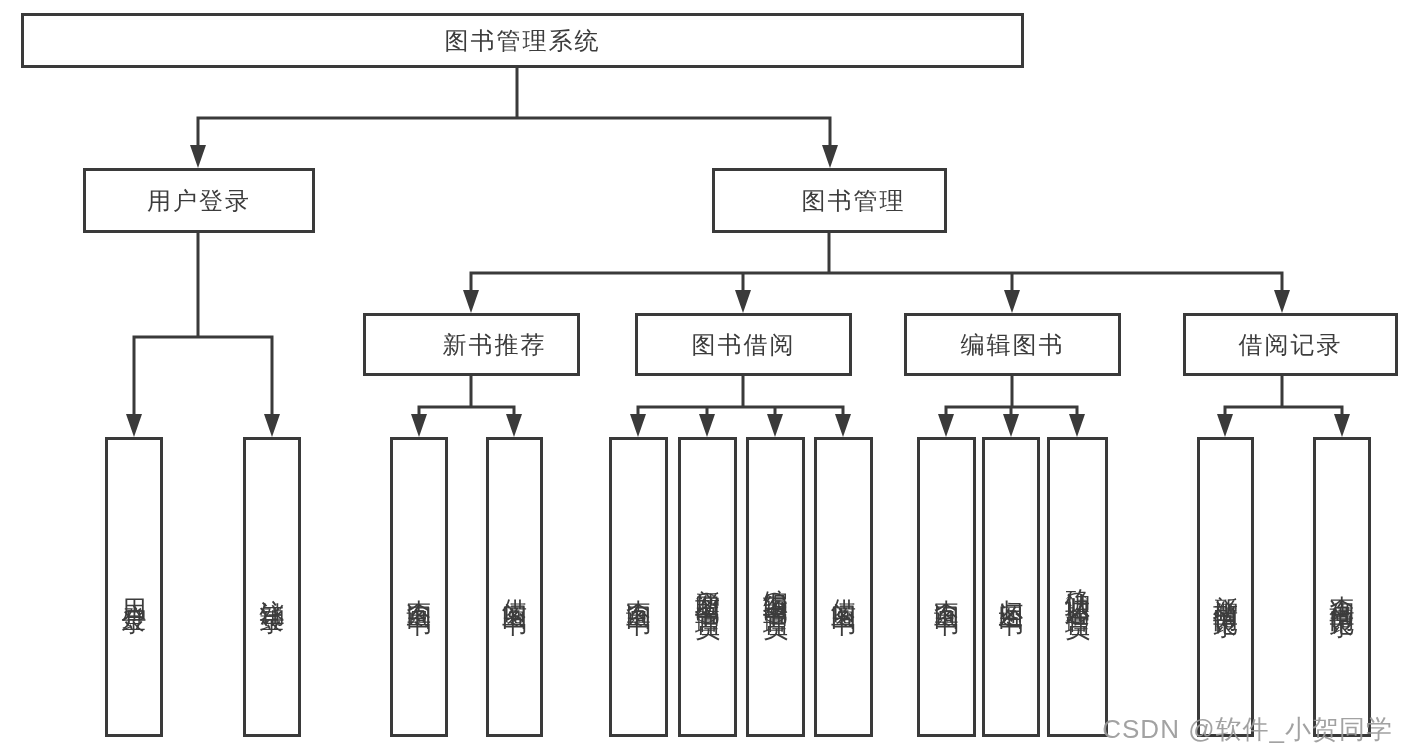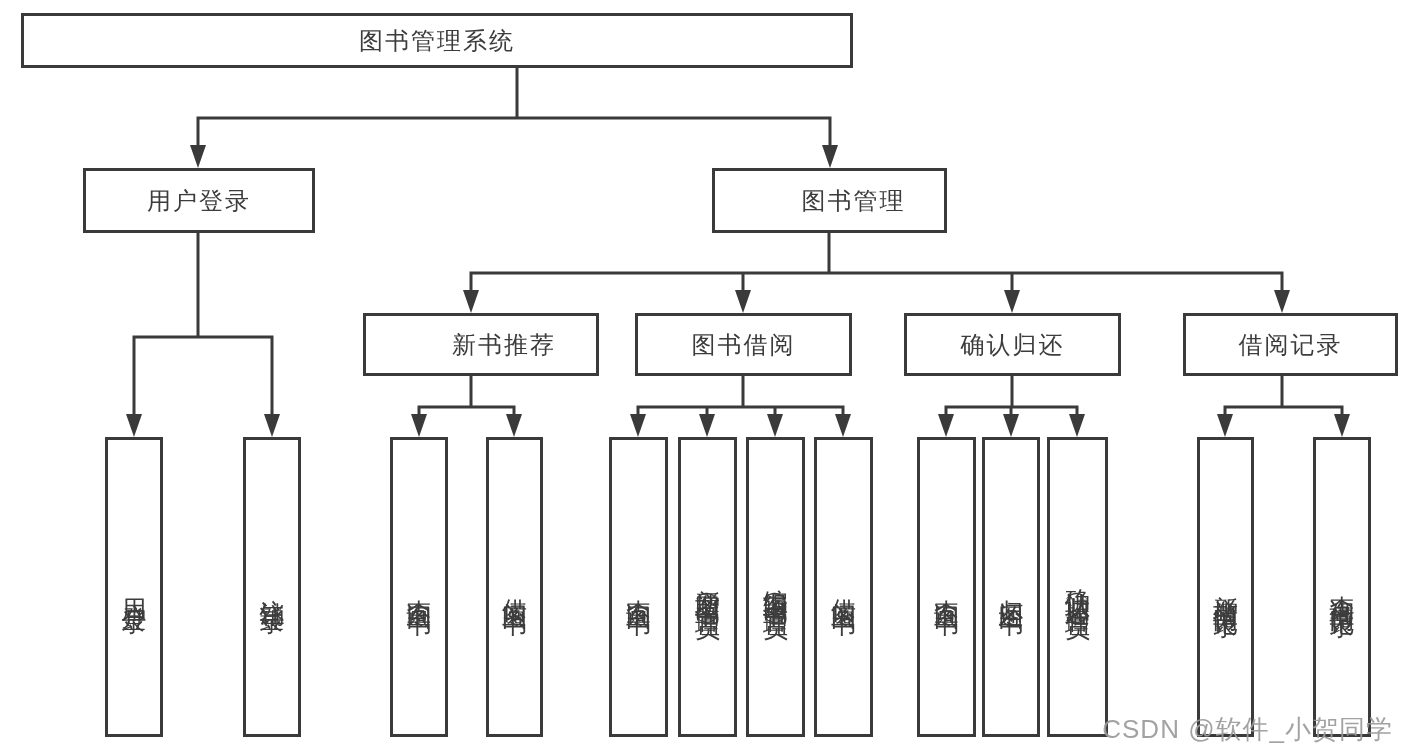--- a/index.html
+++ b/index.html
@@ -30,26 +30,26 @@
   .hbox{font-size:24px;letter-spacing:2px;}
   .vbox{font-size:25px;}
   .vbox .vtext{
     writing-mode:vertical-rl;
     text-orientation:mixed;
     letter-spacing:4px;
     line-height:1;
     white-space:nowrap;
   }
   
-  .n-root{left:21px;top:13px;width:832px;height:55px;}
+  .n-root{left:21px;top:13px;width:1003px;height:55px;}
   
   .n-userlogin{left:83px;top:168px;width:232px;height:65px;}
   .n-bookmgmt{left:712px;top:168px;width:235px;height:65px;padding-left:48px;}
   
-  .n-newbook{left:363px;top:313px;width:236px;height:63px;padding-left:46px;}
+  .n-newbook{left:363px;top:313px;width:217px;height:63px;padding-left:46px;}
   .n-borrow {left:635px;top:313px;width:217px;height:63px;justify-content:center;}
   .n-current{left:904px;top:313px;width:217px;height:63px;}
   .n-records{left:1175px;top:313px;width:215px;height:63px;margin-left:8px;}
   
   .leaf{top:437px;height:300px;}
   .l-g1a{left:105px;width:58px;}
   .l-g1b{left:243px;width:58px;}
   .l-g2a{left:390px;width:58px;}
   .l-g2b{left:486px;width:57px;}
   .l-g3a{left:609px;width:59px;}
@@ -120,21 +120,21 @@
     <span>图书管理</span>
   </div>
 
   <div class="node hbox n-newbook">
     <span>新书推荐</span>
   </div>
   <div class="node hbox n-borrow">
     <span>图书借阅</span>
   </div>
   <div class="node hbox n-current">
-    <span>确认归还</span>
+    <span>编辑图书</span>
   </div>
   <div class="node hbox n-records">
     <span>借阅记录</span>
   </div>
 
   <div class="node vbox leaf l-g1a">
     <span class="vtext">用户登录</span>
   </div>
   <div class="node vbox leaf l-g1b">
     <span class="vtext">注销登录</span>

